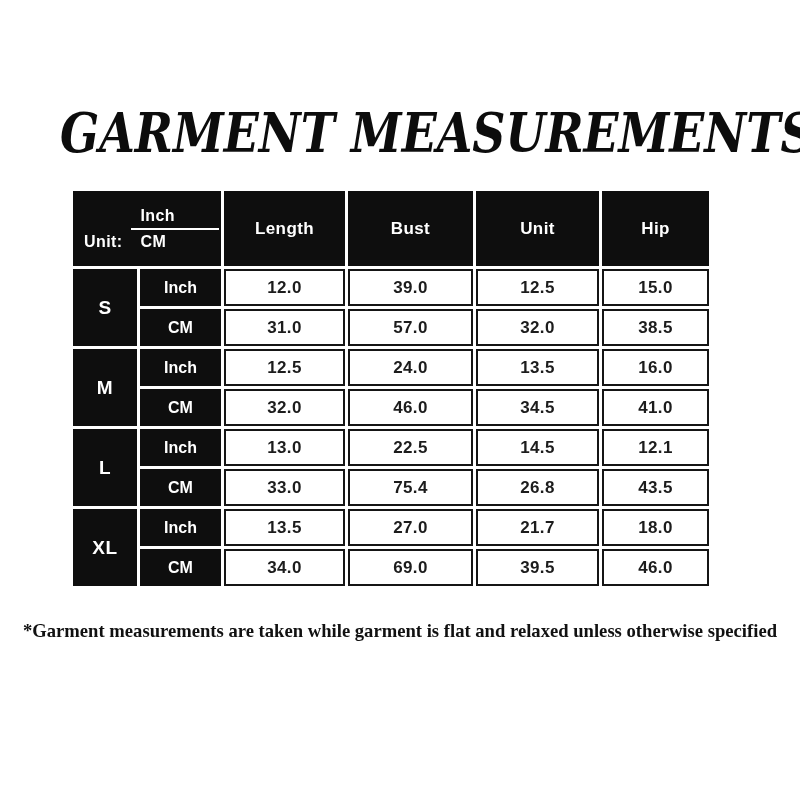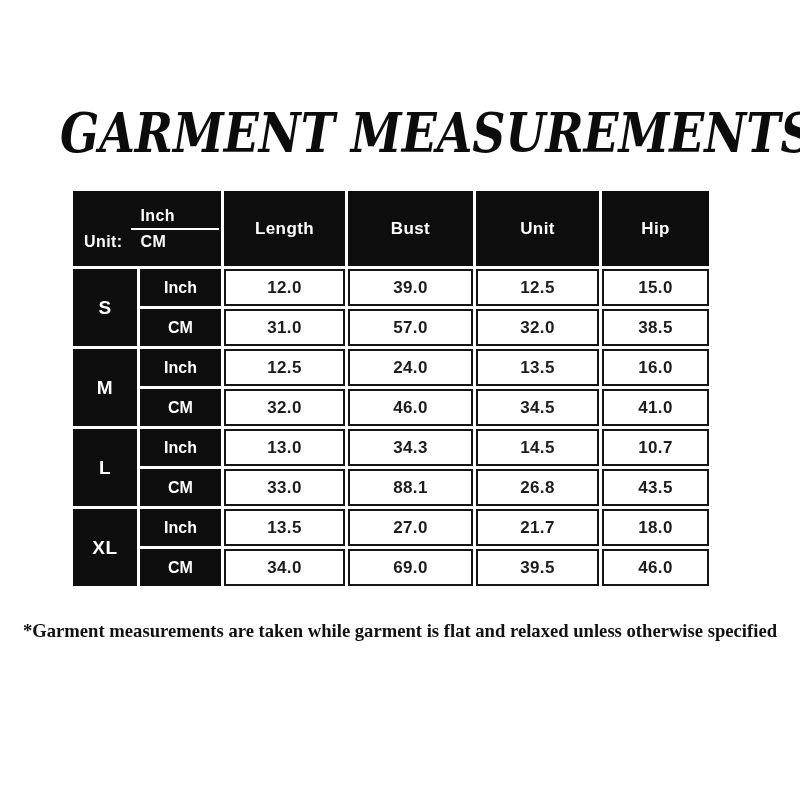--- a/index.html
+++ b/index.html
@@ -173,28 +173,28 @@
           <td class="cell-black unit-row-cell">CM</td>
           <td class="cell-white">32.0</td>
           <td class="cell-white">46.0</td>
           <td class="cell-white">34.5</td>
           <td class="cell-white">41.0</td>
         </tr>
         <tr class="data-row">
           <td class="cell-black size-cell" rowspan="2">L</td>
           <td class="cell-black unit-row-cell">Inch</td>
           <td class="cell-white">13.0</td>
-          <td class="cell-white">34.3</td>
+          <td class="cell-white">22.5</td>
           <td class="cell-white">14.5</td>
-          <td class="cell-white">10.7</td>
+          <td class="cell-white">12.1</td>
         </tr>
         <tr class="data-row">
           <td class="cell-black unit-row-cell">CM</td>
           <td class="cell-white">33.0</td>
-          <td class="cell-white">88.1</td>
+          <td class="cell-white">75.4</td>
           <td class="cell-white">26.8</td>
           <td class="cell-white">43.5</td>
         </tr>
         <tr class="data-row">
           <td class="cell-black size-cell" rowspan="2">XL</td>
           <td class="cell-black unit-row-cell">Inch</td>
           <td class="cell-white">13.5</td>
           <td class="cell-white">27.0</td>
           <td class="cell-white">21.7</td>
           <td class="cell-white">18.0</td>

